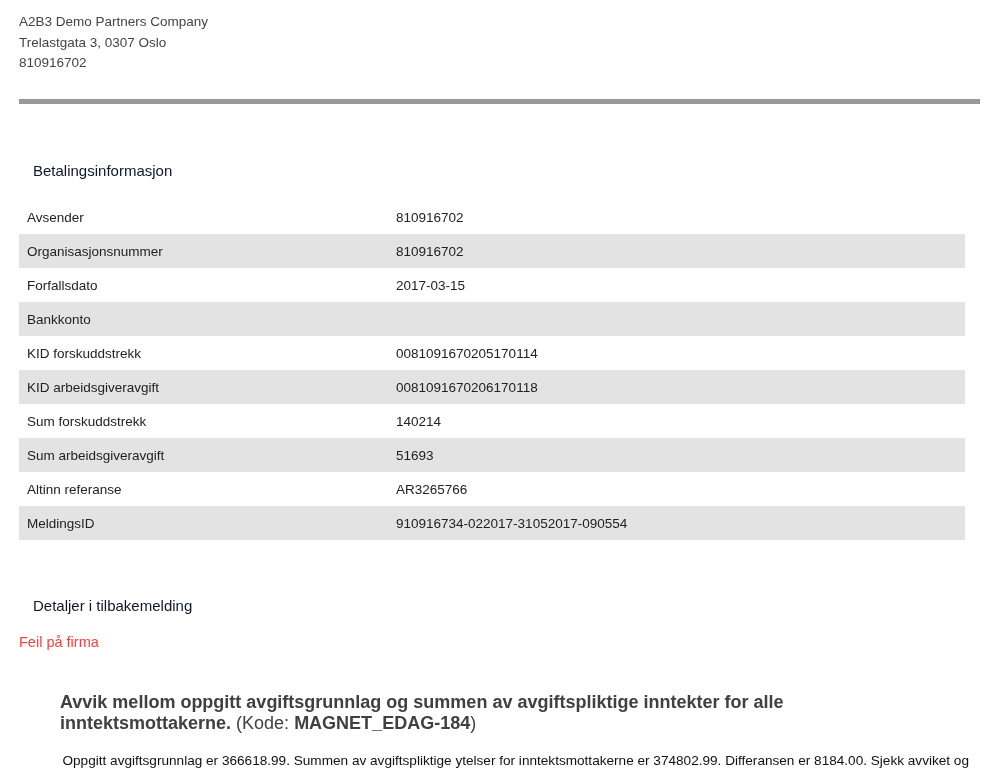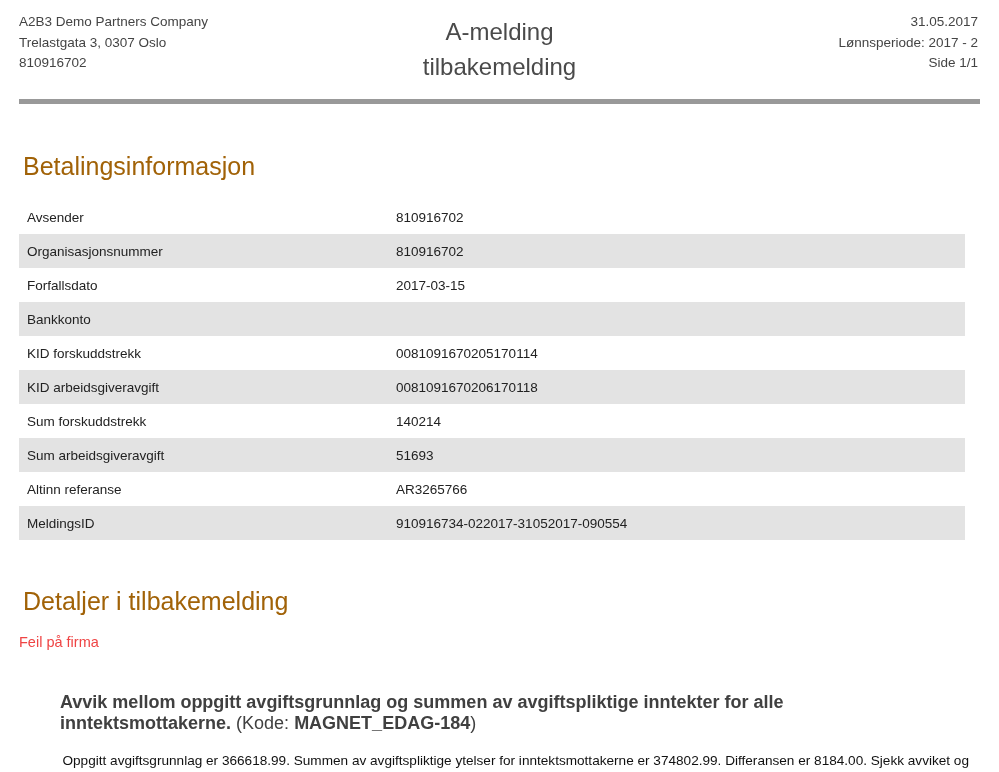--- a/index.html
+++ b/index.html
@@ -64,24 +64,24 @@
     right: 19px;
     top: 99px;
     height: 5px;
     background: #999999;
   }
 
   
   .section-title {
     position: absolute;
     left: 19px;
-    font-size: 25px;
-    color: #a16207;
+    font-size: 15px;
+    color: #0f172a;
     font-weight: normal;
-    margin: 4px;
+    margin: 14px;
     white-space: nowrap;
   }
   #sec-betaling { top: 148px; }
   #sec-detaljer { top: 583px; }
 
   
   .info-table {
     position: absolute;
     left: 19px;
     top: 200px;
@@ -137,30 +137,21 @@
 <body>
 
 <div class="page-header">
 
   <div class="hdr-company">
     <div>A2B3 Demo Partners Company</div>
     <div>Trelastgata 3, 0307 Oslo</div>
     <div>810916702</div>
   </div>
 
-  <div class="hdr-title">
-    <span class="t1">A-melding</span>
-    <span class="t2">tilbakemelding</span>
-  </div>
-
-  <div class="hdr-meta">
-    <div>31.05.2017</div>
-    <div>Lønnsperiode: 2017 - 2</div>
-    <div>Side 1/1</div>
-  </div>
+
 
   <div class="header-rule"></div>
 </div>
 
 <h2 class="section-title" id="sec-betaling">Betalingsinformasjon</h2>
 
 <table class="info-table" id="payment-table">
   <tbody>
       <tr>
         <td class="k">Avsender</td>

